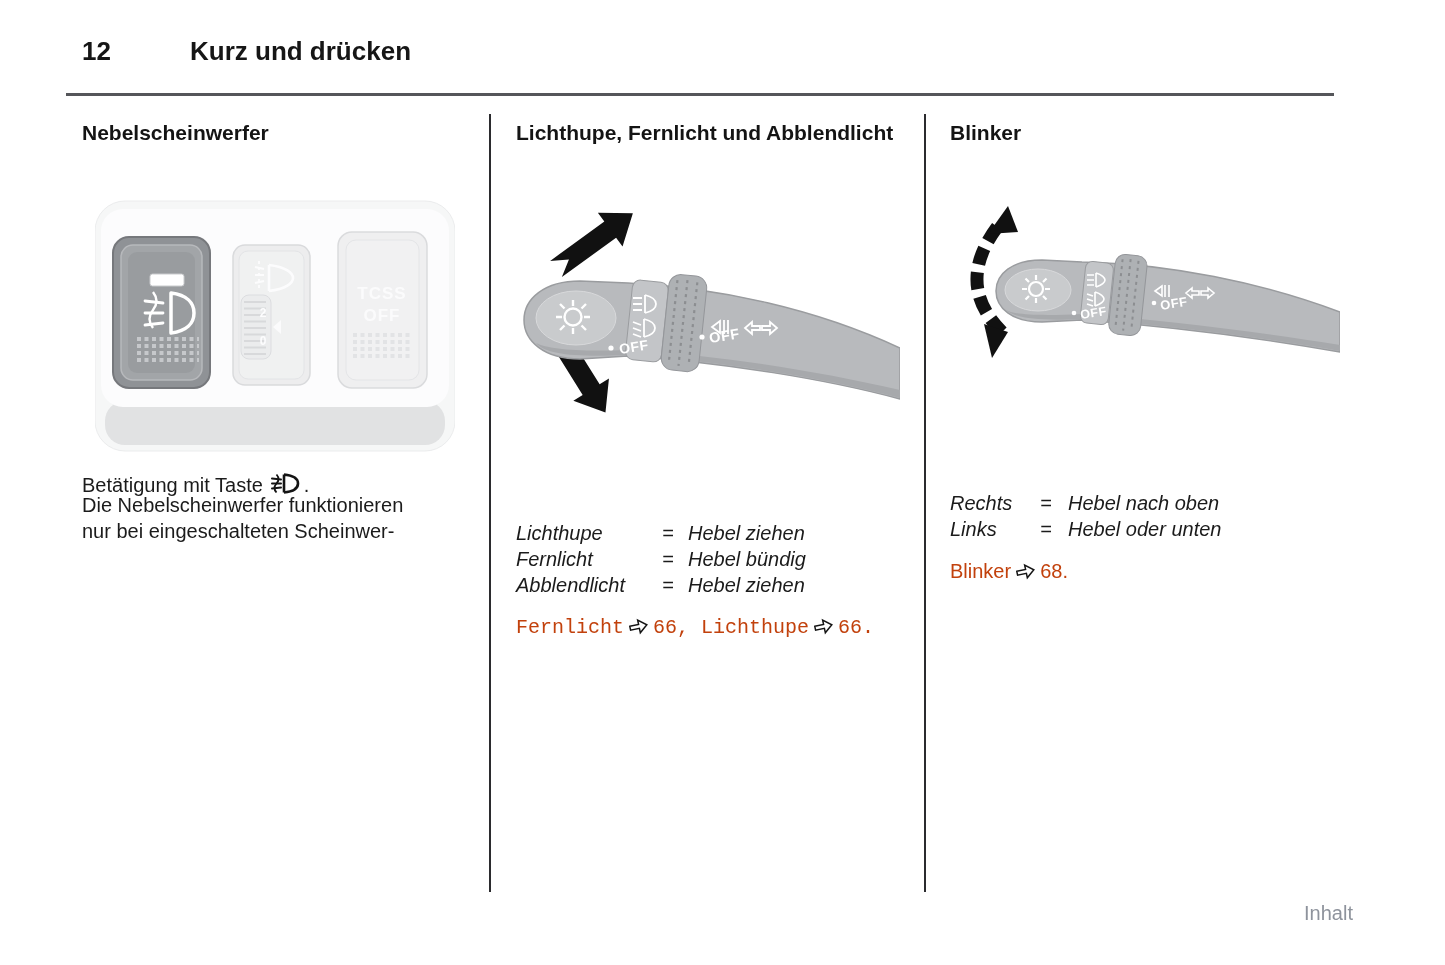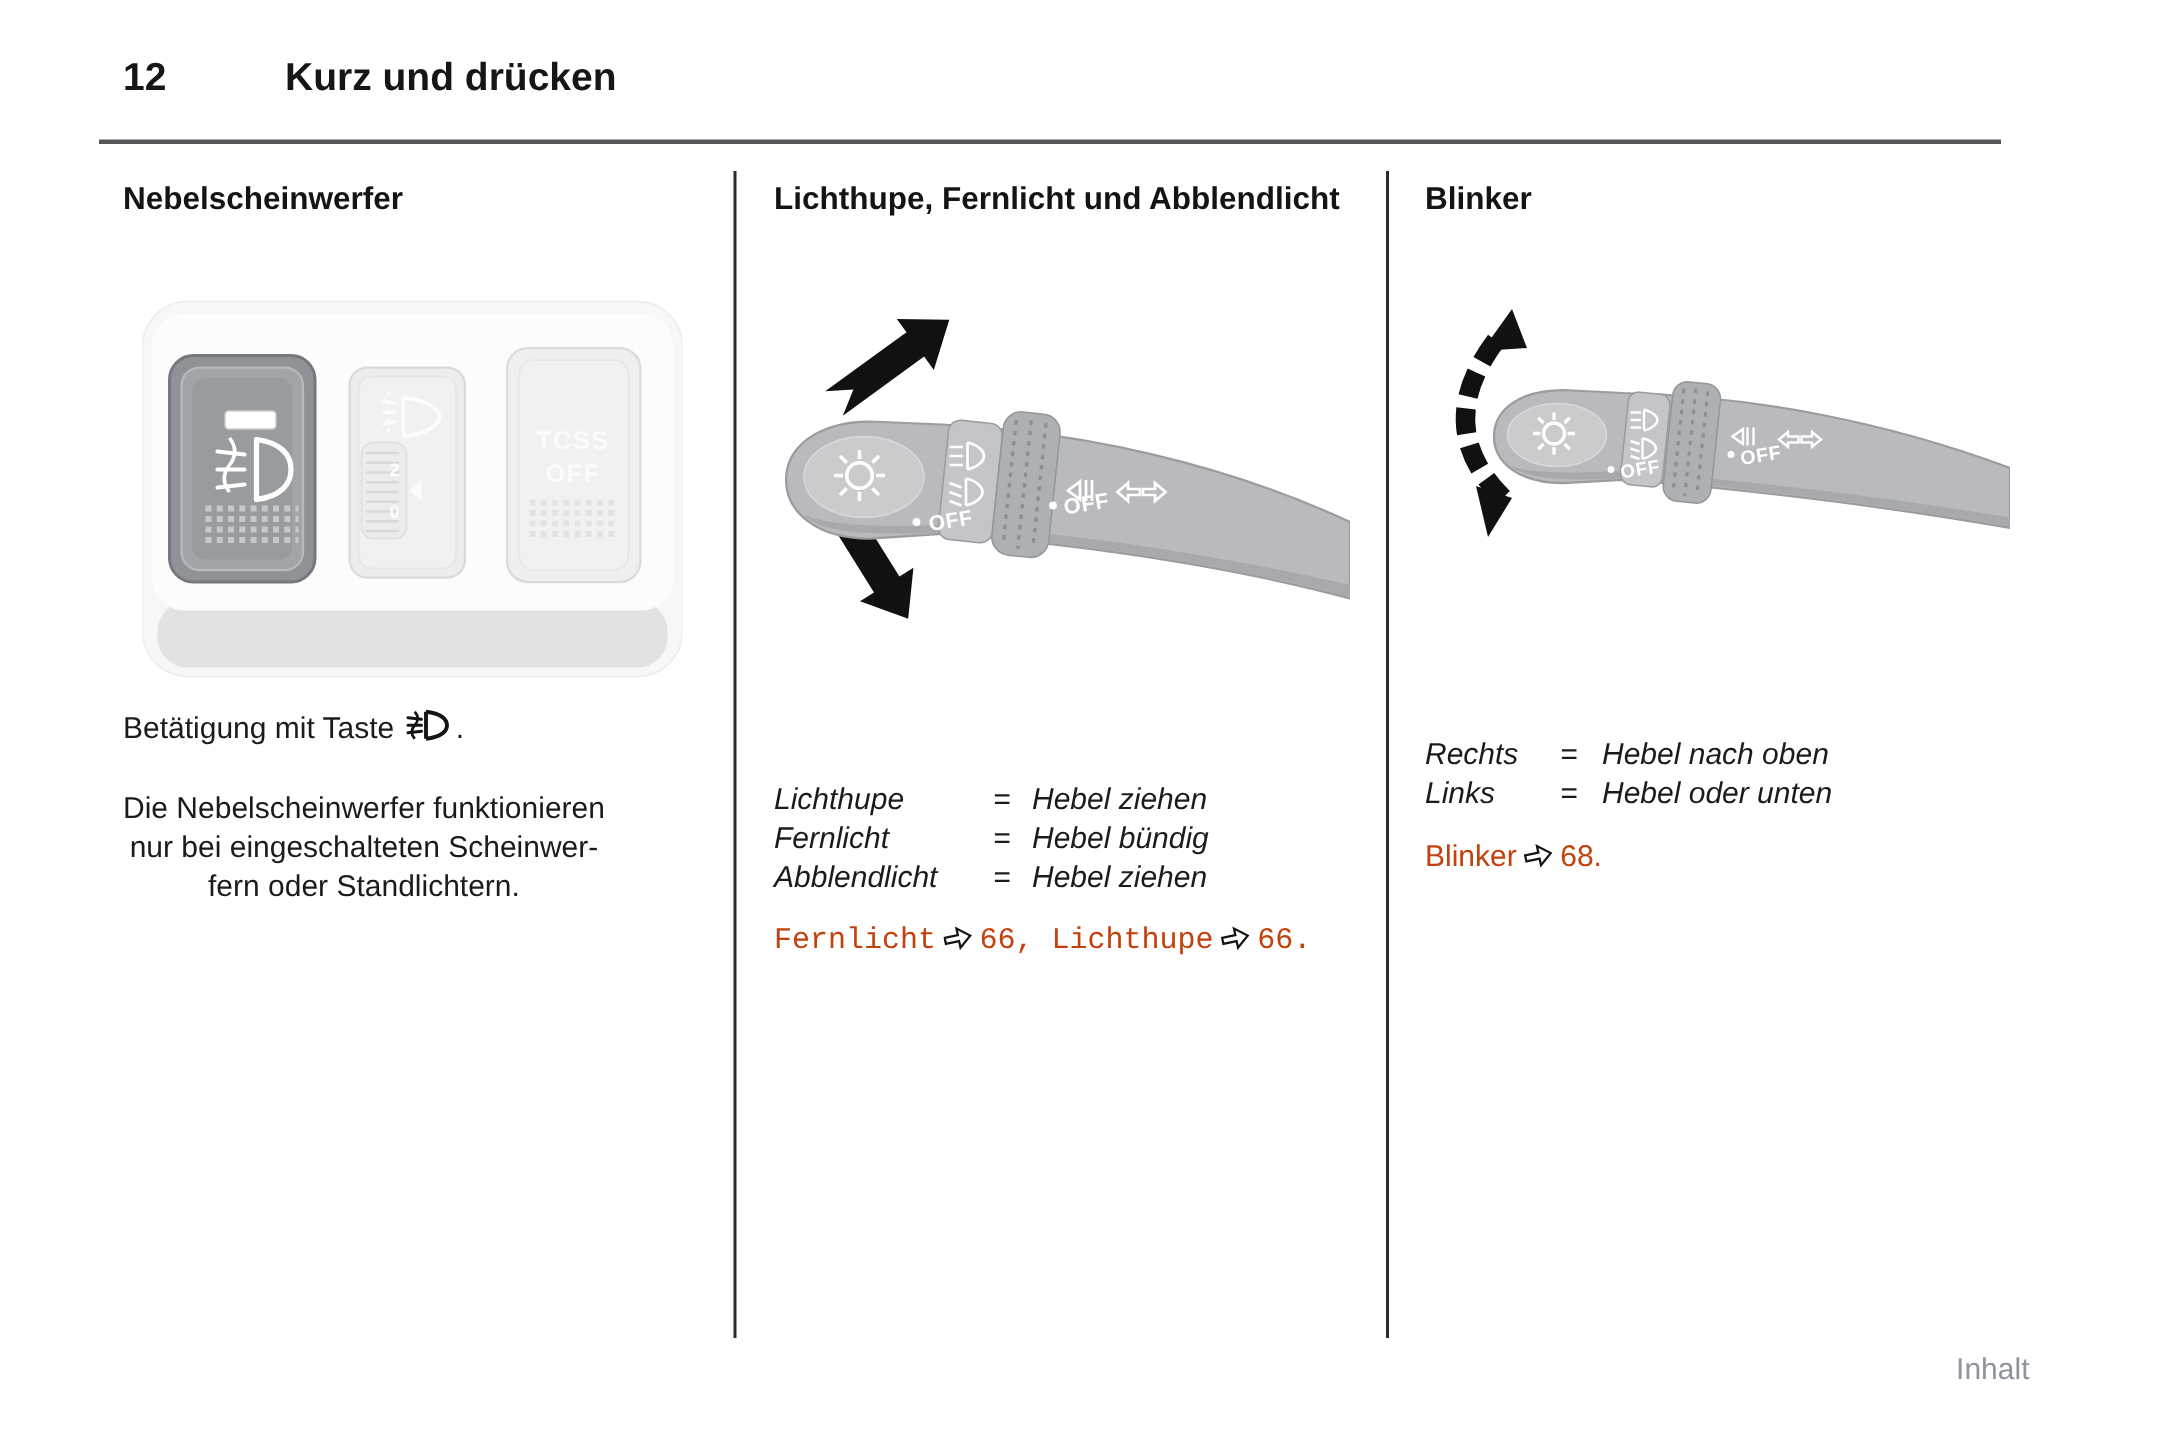--- a/index.html
+++ b/index.html
@@ -86,24 +86,23 @@
 
 <div class="abs body-text" style="left:82px;top:472px;white-space:nowrap;">
   <span>Betätigung mit Taste</span><svg class="taste-icn" width="30" height="23" viewBox="0 0 30 23">
     <g stroke="#141414" fill="none">
       <path d="M2,6.5 L11,7.5 M2,11.5 L11,11.5 M2,16.5 L11,15.5" stroke-width="2" stroke-linecap="round"></path>
       <path d="M6.5,2.5 q4,4.5 0,9 q-4,4.5 0,9" stroke-width="1.8"></path>
       <path d="M14,2.5 V20.5 M14,2.5 C24,3.5 28,7.5 28,11.5 C28,15.5 24,19.5 14,20.5" stroke-width="2.6"></path>
     </g>
   </svg><span>.</span>
 </div>
-<div class="abs body-text" style="left:82px;top:526px;text-align:center;">
+<div class="abs body-text" style="left:82px;top:492px;">
   <div>Die Nebelscheinwerfer funktionieren</div>
   <div>nur bei eingeschalteten Scheinwer-</div>
-  <div>fern oder Standlichtern.</div>
 </div>
 
 <div class="abs col-heading" style="left:516px;top:117px;width:385px;">Lichthupe, Fernlicht und Abblendlicht</div>
 
 <div class="abs" style="left:516px;top:205px;width:384px;height:220px;">
   <svg width="384" height="220" viewBox="0 0 384 220">
 
     <g transform="translate(40,64) rotate(-36)">
       <path d="M0,-10 L67,-10 L67,-21 L95,0 L67,21 L67,10 L0,10 L16,0 Z" fill="#111111"></path>
     </g>

